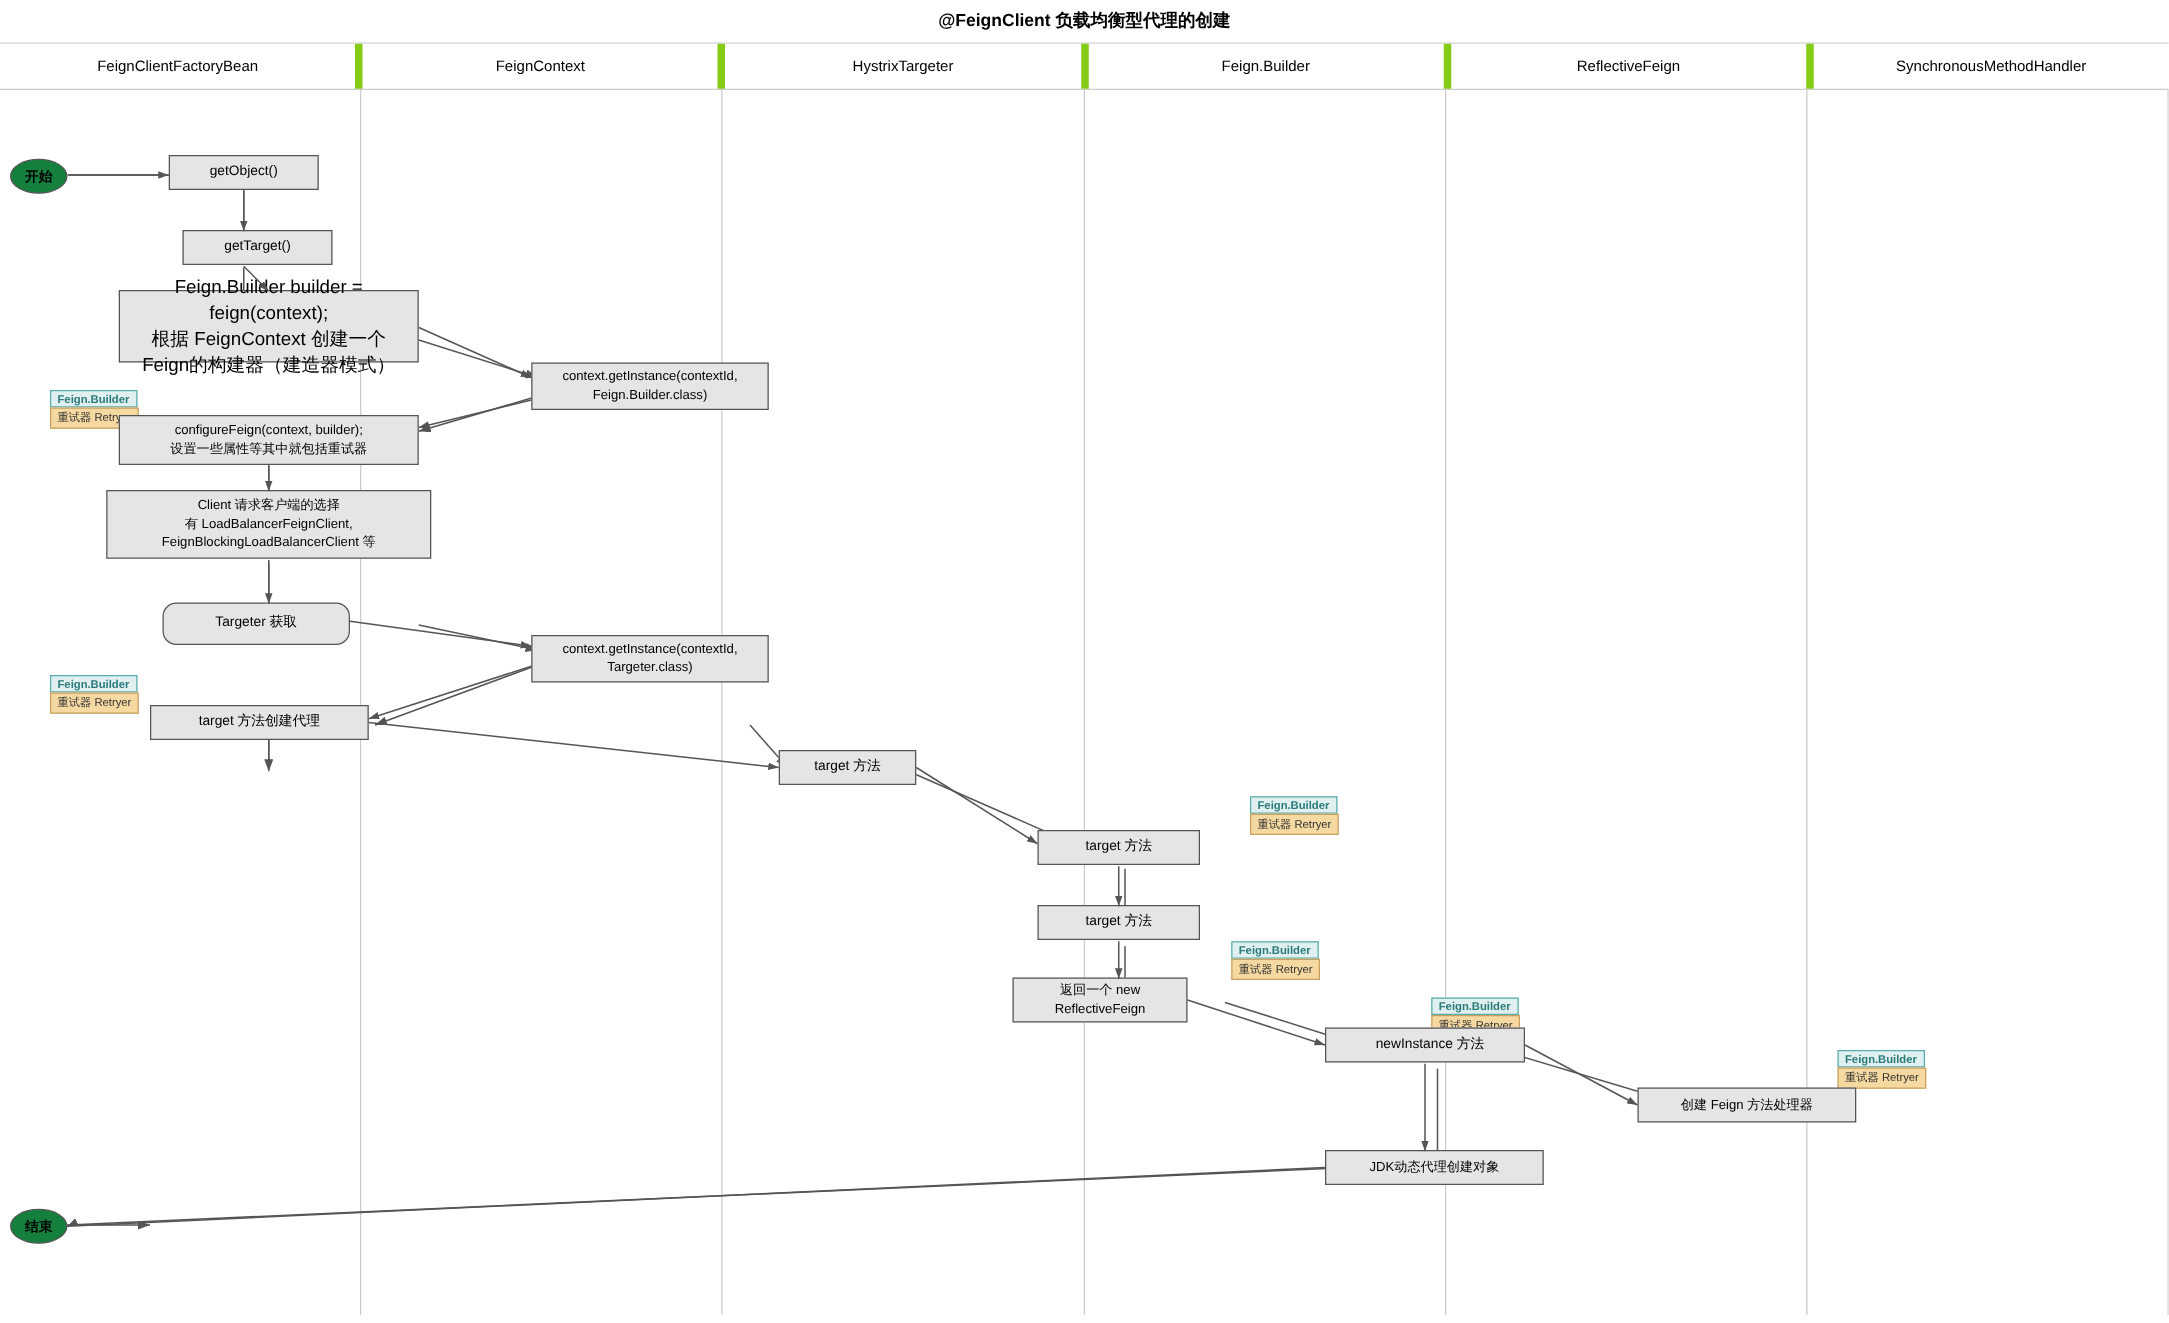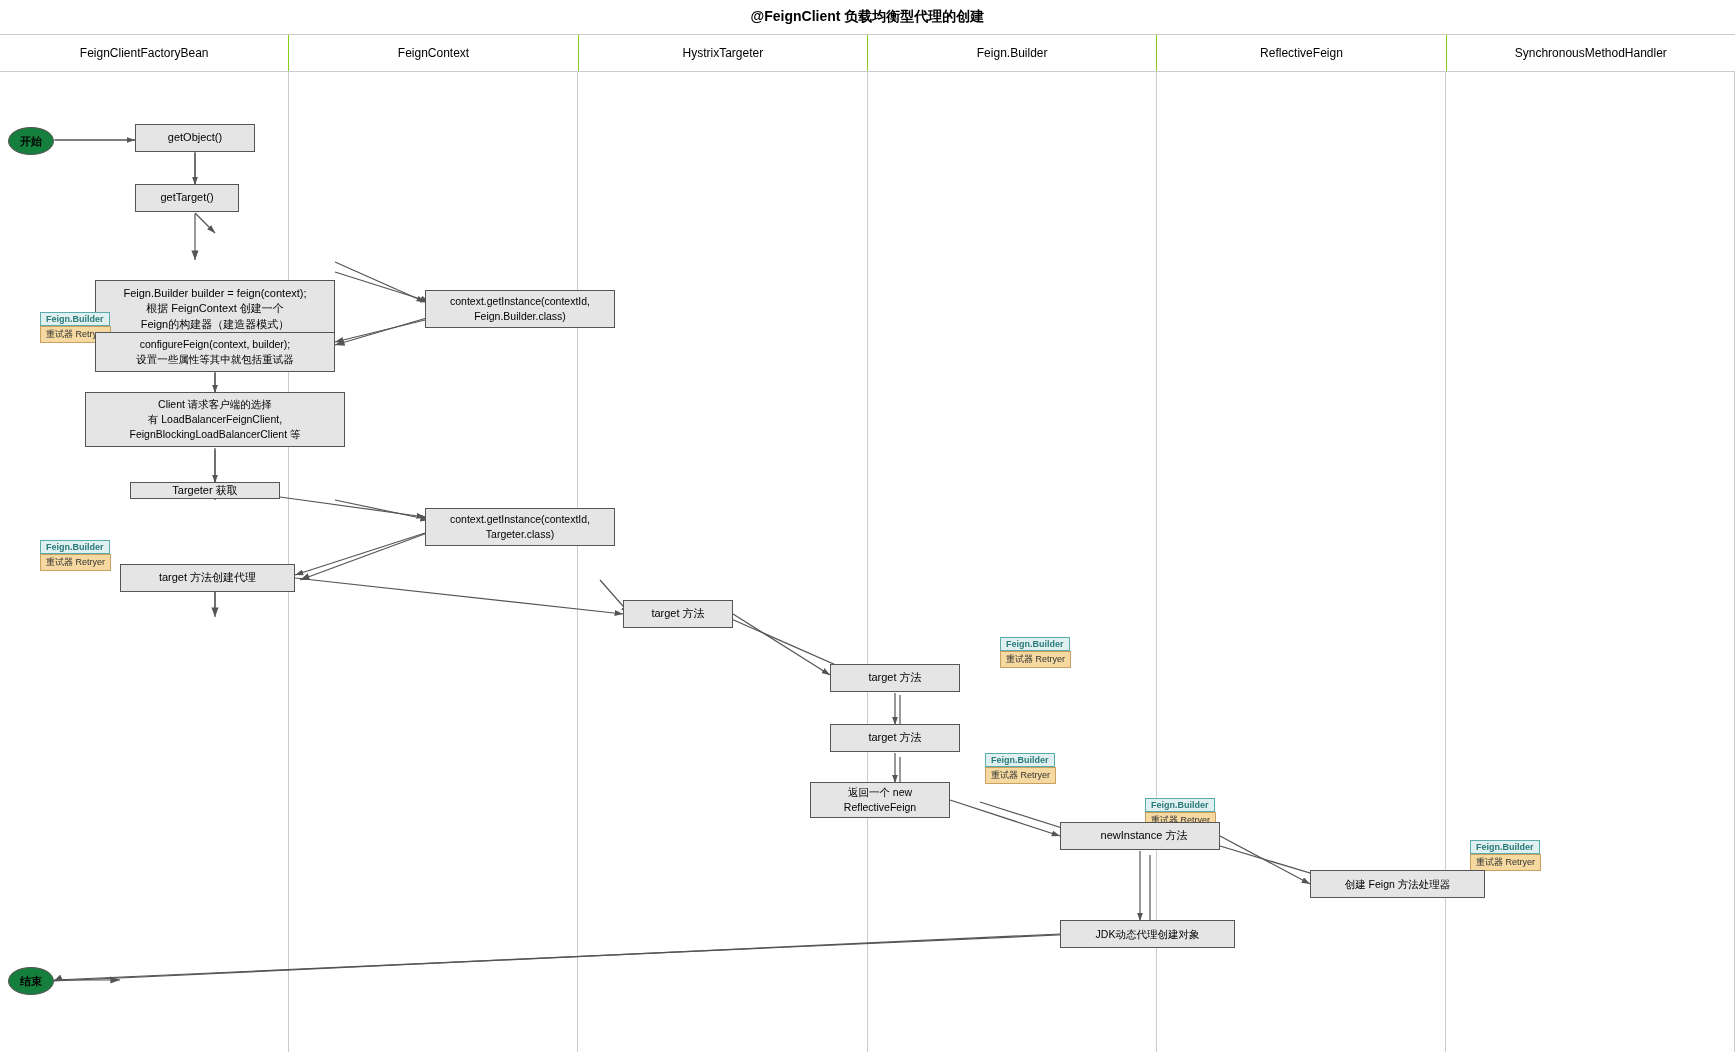--- a/index.html
+++ b/index.html
@@ -25,21 +25,21 @@
     .swimlane-header {
       display: flex;
       border-bottom: 1px solid #ccc;
       background: #fff;
     }
 
     .lane-header {
       flex: 1;
       text-align: center;
       padding: 8px 4px;
-      border-right: 1px solid #84cc16;
+      border-right: 6px solid #84cc16;
       font-size: 12px;
       min-height: 36px;
       display: flex;
       align-items: center;
       justify-content: center;
     }
     .lane-header:last-child { border-right: none; }
 
     .swimlane-body {
       display: flex;
@@ -200,25 +200,25 @@
     </svg>
 
     <div class="shape oval-start-end" style="position:absolute; left:8px; top:55px; width:46px; height:28px; border-radius:50%;">
       <span>开始</span>
     </div>
 
     <div class="shape box" style="position:absolute; left:135px; top:52px; width:120px; height:28px;">
       <span>getObject()</span>
     </div>
 
-    <div class="shape box" style="position:absolute; left:135px; top:112px; width:104px; height:28px;">
+    <div class="shape box" style="position:absolute; left:146px; top:112px; width:120px; height:28px;">
       <span>getTarget()</span>
     </div>
 
-    <div class="shape box" style="position:absolute; left:95px; top:160px; width:240px; height:58px; line-height:1.4; font-size:11px;margin-top:48px;">
+    <div class="shape box" style="position:absolute; left:95px; top:160px; width:240px; height:58px; line-height:1.4; font-size:15px;">
       <span style="white-space:pre-line;">Feign.Builder builder = feign(context);
 根据 FeignContext 创建一个
 Feign的构建器（建造器模式）</span>
     </div>
 
     <div class="shape box" style="position:absolute; left:425px; top:218px; width:190px; height:38px; font-size:10.5px;">
       <span style="white-space:pre-line;">context.getInstance(contextId,
 Feign.Builder.class)</span>
     </div>
 
@@ -231,21 +231,21 @@
       <span style="white-space:pre-line;">configureFeign(context, builder);
 设置一些属性等其中就包括重试器</span>
     </div>
 
     <div class="shape box" style="position:absolute; left:85px; top:320px; width:260px; height:55px; font-size:10.5px;">
       <span style="white-space:pre-line;">Client 请求客户端的选择
 有 LoadBalancerFeignClient,
 FeignBlockingLoadBalancerClient 等</span>
     </div>
 
-    <div class="shape box" style="position:absolute; left:130px; top:410px; width:150px; height:17px;">
+    <div class="shape box" style="position:absolute; left:130px; top:410px; width:150px; height:34px;border-radius:11px;">
       <span>Targeter 获取</span>
     </div>
 
     <div class="shape box" style="position:absolute; left:425px; top:436px; width:190px; height:38px; font-size:10.5px;">
       <span style="white-space:pre-line;">context.getInstance(contextId,
 Targeter.class)</span>
     </div>
 
     <div class="badge-container" style="position:absolute; left:40px; top:468px;">
       <div class="badge-feign-builder" style="background:#e0f0f0; border:1px solid #5aacac; color:#2a7a7a; font-size:9px; padding:1px 5px; font-weight:bold;">Feign.Builder</div>

